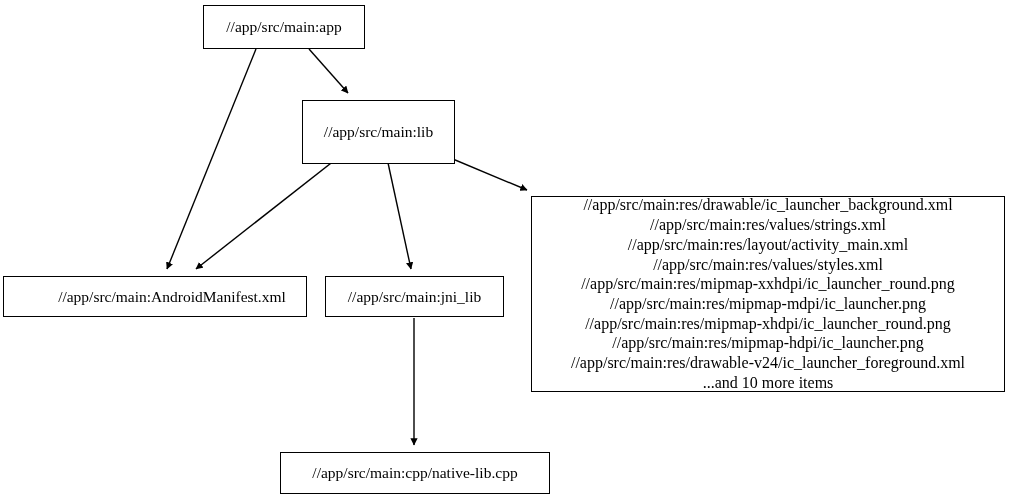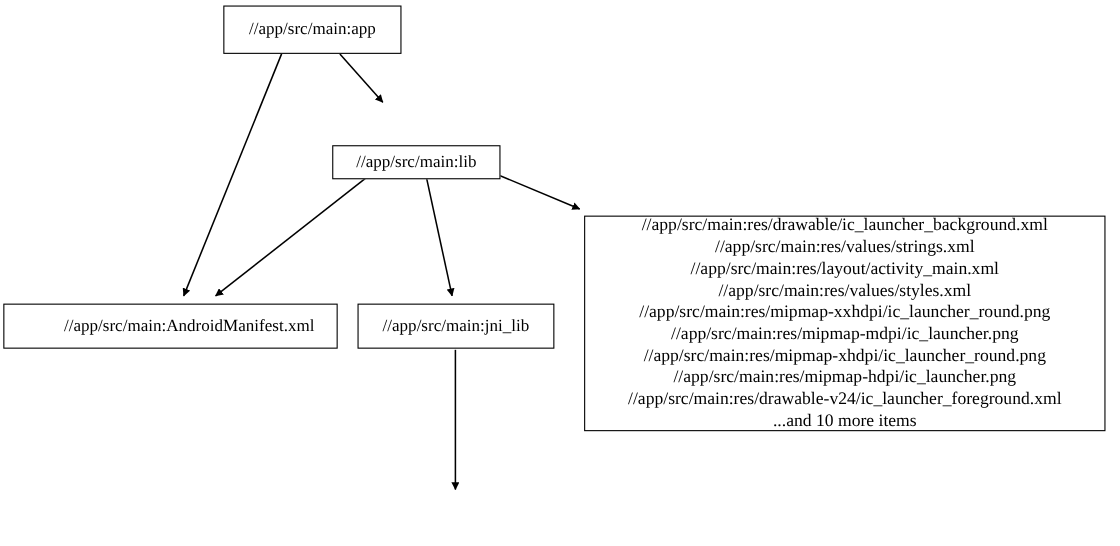--- a/index.html
+++ b/index.html
@@ -38,21 +38,21 @@
     line-height: 19.6px;
     white-space: pre;
     z-index: 2;
   }
   .node-label {
     display: block;
     white-space: pre;
   }
   
   #node-app       { left: 203px; top: 5px;   width: 162px; height: 44px; text-align: center; }
-  #node-lib       { left: 302px; top: 100px; width: 153px; height: 31px; margin-top: 32px; }
+  #node-lib       { left: 302px; top: 100px; width: 153px; height: 64px; }
   #node-manifest  { left: 3px;   top: 276px; width: 304px; height: 41px; padding-left: 34px; }
   #node-jni       { left: 325px; top: 276px; width: 179px; height: 41px; }
   #node-res       { left: 531px; top: 196px; width: 474px; height: 196px;
                     font-size: 16px; line-height: 19.7px; }
   #node-cpp       { left: 280px; top: 452px; width: 270px; height: 42px; }
 </style>
 </head>
 <body>
 
 <div id="canvas">
@@ -86,20 +86,23 @@
   </div>
 
   <div class="node" id="node-manifest">
     <span class="node-label">//app/src/main:AndroidManifest.xml</span>
   </div>
 
   <div class="node" id="node-jni">
     <span class="node-label">//app/src/main:jni_lib</span>
   </div>
 
+  <div class="node" id="node-cpp">
+    <span class="node-label">//app/src/main:cpp/native-lib.cpp</span>
+  </div>
 
   <div class="node" id="node-res">
     <span class="node-label">//app/src/main:res/drawable/ic_launcher_background.xml
 //app/src/main:res/values/strings.xml
 //app/src/main:res/layout/activity_main.xml
 //app/src/main:res/values/styles.xml
 //app/src/main:res/mipmap-xxhdpi/ic_launcher_round.png
 //app/src/main:res/mipmap-mdpi/ic_launcher.png
 //app/src/main:res/mipmap-xhdpi/ic_launcher_round.png
 //app/src/main:res/mipmap-hdpi/ic_launcher.png

